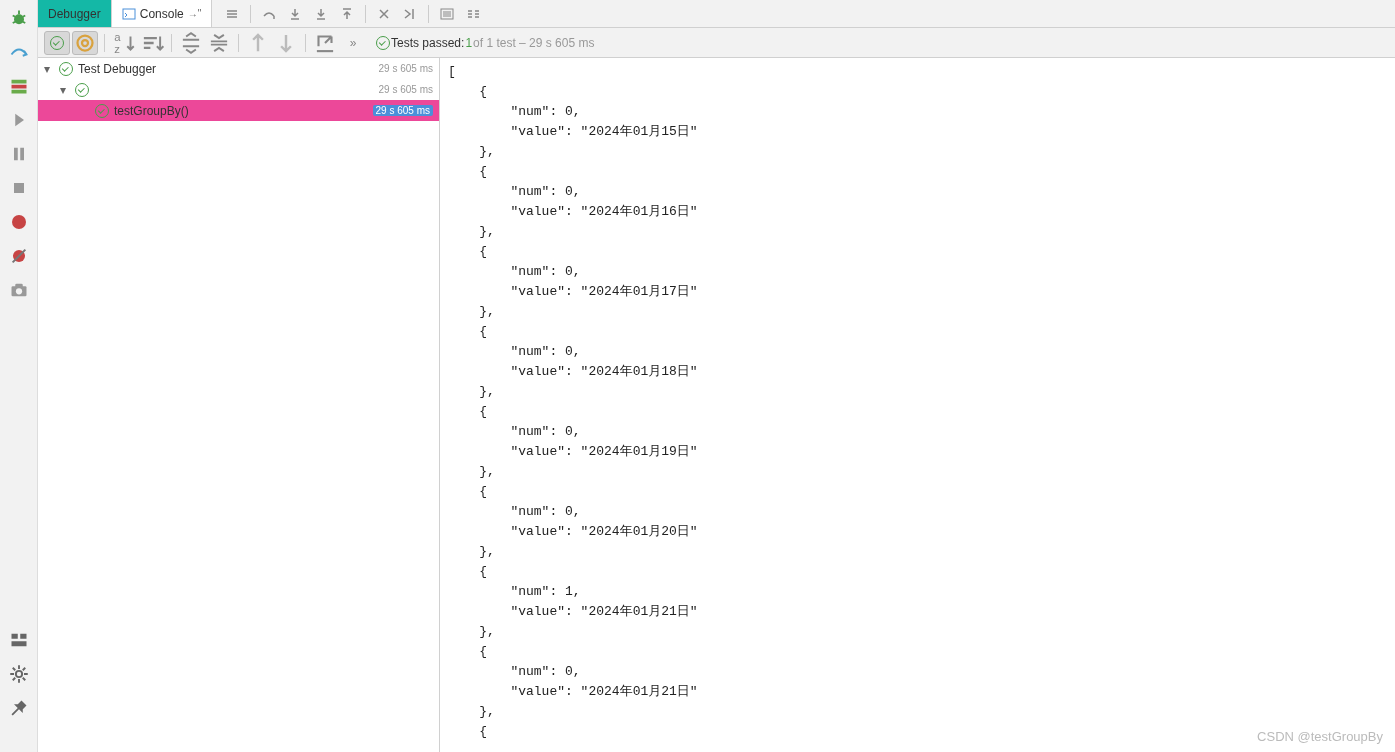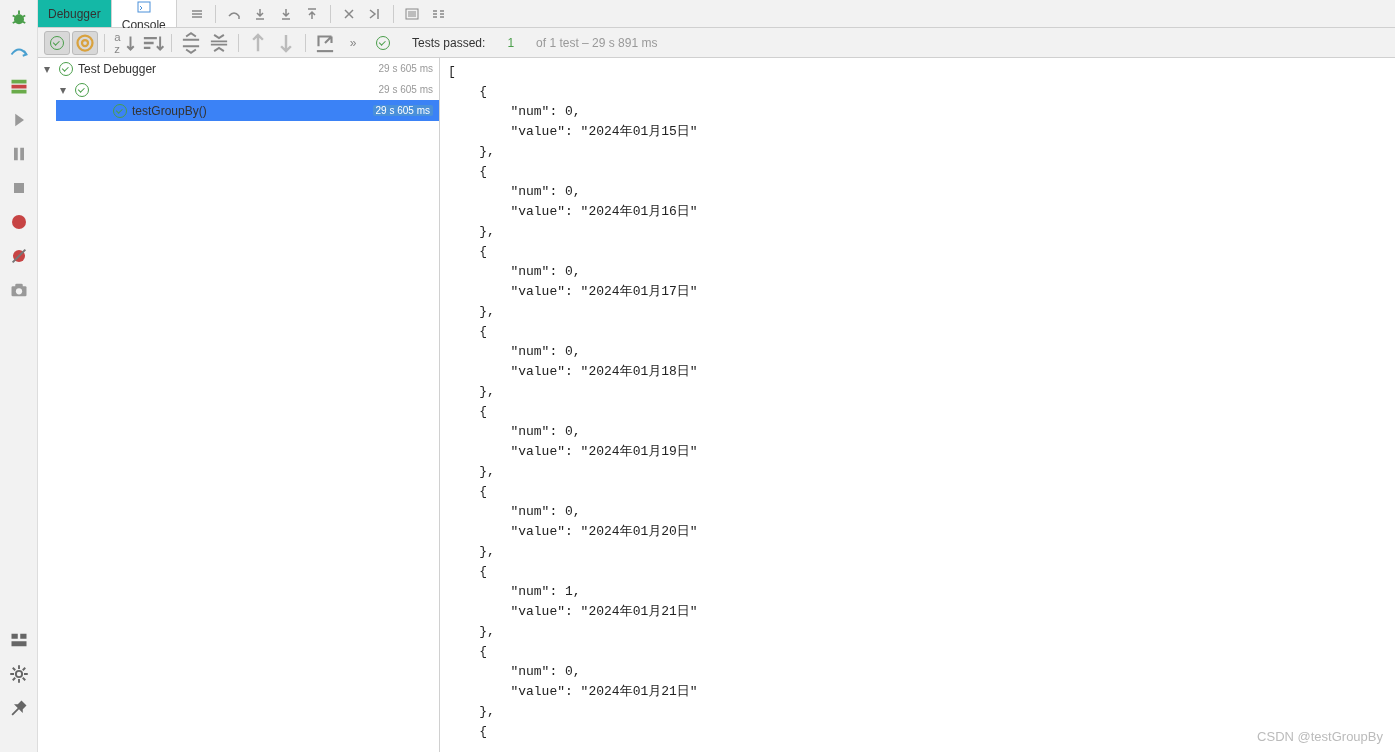--- a/index.html
+++ b/index.html
@@ -41,21 +41,21 @@
   }
   .tab {
     padding: 0 10px;
     display: flex; align-items: center; gap: 4px;
     border-right: 1px solid #d0d0d0;
     background: #14b8a6;
     cursor: pointer;
     font-size: 12px;
     color: #333;
   }
-  .tab.active { background: #fff; flex-direction: column; }
+  .tab.active { background: #fff; }
   .tab .ticon { width: 14px; height: 14px; display:flex;align-items:center;justify-content:center;}
   .tabs-toolbar {
     display: flex; align-items: center;
     gap: 2px;
     padding-left: 8px;
   }
   .tbtn {
     width: 24px; height: 24px;
     display: flex; align-items: center; justify-content: center;
     cursor: pointer;
@@ -72,21 +72,21 @@
     padding-left: 6px;
     gap: 2px;
   }
   .rbtn {
     width: 26px; height: 24px;
     display:flex;align-items:center;justify-content:center;
     cursor:pointer; color:#777; border-radius:3px;
   }
   .rbtn.pressed { background:#d8d8d8; border:1px solid #bbb; }
   .test-status {
-    display: flex; align-items: center; gap: 22px;
+    display: flex; align-items: center; gap: 1px;
     margin-left: 8px;
     font-size: 12px;
   }
   .test-status .green { color: #4a9e4a; }
   .test-status .passed { color: #333; }
   .test-status .grey { color: #999; }
   .body-row { flex:1; display:flex; overflow:hidden; }
   .tree-panel {
     width: 402px;
     border-right: 1px solid #d0d0d0;
@@ -97,21 +97,21 @@
     display:flex; align-items:center;
     height:21px;
     padding-left: 6px;
     position: relative;
   }
   .tree-row .time {
     position:absolute; right:6px;
     color: #999;
     font-size: 10px;
   }
-  .tree-row.selected { background:#3b82f6;margin-left:18px; }
+  .tree-row.selected { background:#ec4899; }
   .tree-row.selected .time { color:#fff; background:#4a90d9; padding:0 3px; border-radius:2px;}
   .tree-row .arrow { width:14px; color:#666; cursor:pointer; }
   .tree-row .ok-icon { width:16px; height:16px; display:flex;align-items:center;justify-content:center; margin-right:4px;}
   .tree-row .label { white-space:nowrap; overflow:hidden; text-overflow:ellipsis; flex:1; }
   .indent1 { padding-left: 22px; }
   .indent2 { padding-left: 56px; }
   .console-panel {
     flex:1;
     overflow:auto;
     padding: 4px 0 0 8px;
@@ -344,21 +344,21 @@
           <svg viewBox="0 0 16 16">
             <path d="M4 10 L4 4 L12 4 M12 4 L8 8 M12 4 L12 8 M12 4 L8 4" fill="none" stroke="#888" stroke-width="1.3"></path>
             <path d="M3 13 L13 13" stroke="#888" stroke-width="1.3"></path>
           </svg>
         </div>
       <div class="rbtn" style="font-size:12px;color:#888;">»</div>
       <div class="test-status">
         <div class="ok-circle"></div>
         <span class="passed">Tests passed:</span>
         <span class="green">1</span>
-        <span class="grey">of 1 test – 29 s 891 ms</span>
+        <span class="grey">of 1 test – 29 s 605 ms</span>
       </div>
     </div>
 
     <div class="body-row">
       <div class="tree-panel">
         <div class="tree-row">
           <span class="arrow">▾</span>
           <span class="ok-icon">
               <div class="ok-circle"></div>
             </span>

